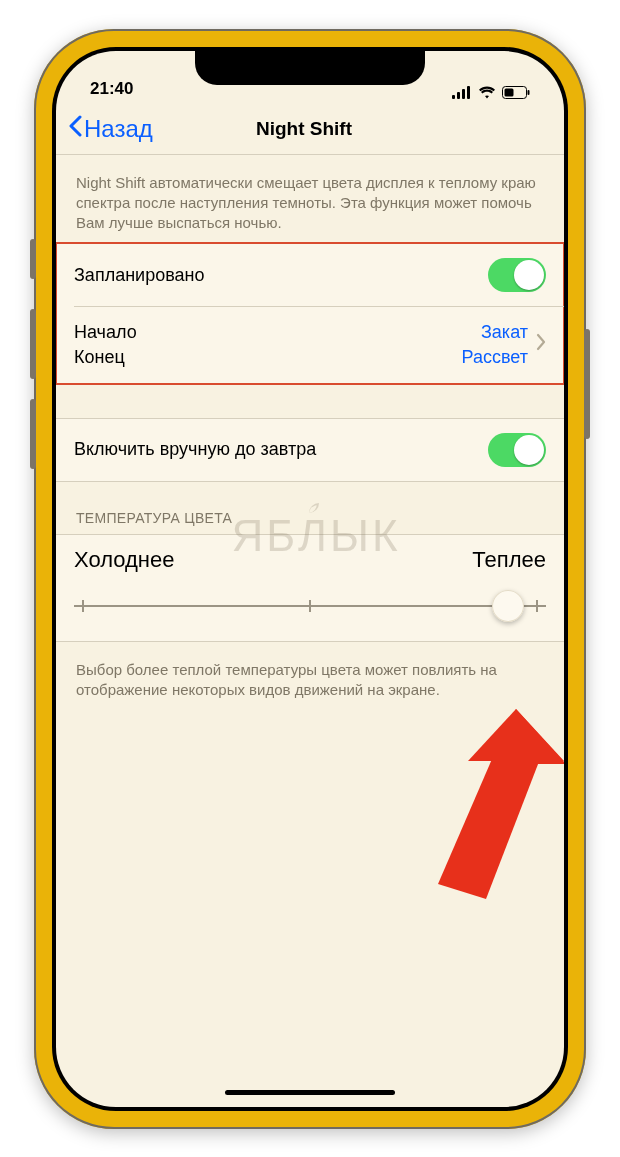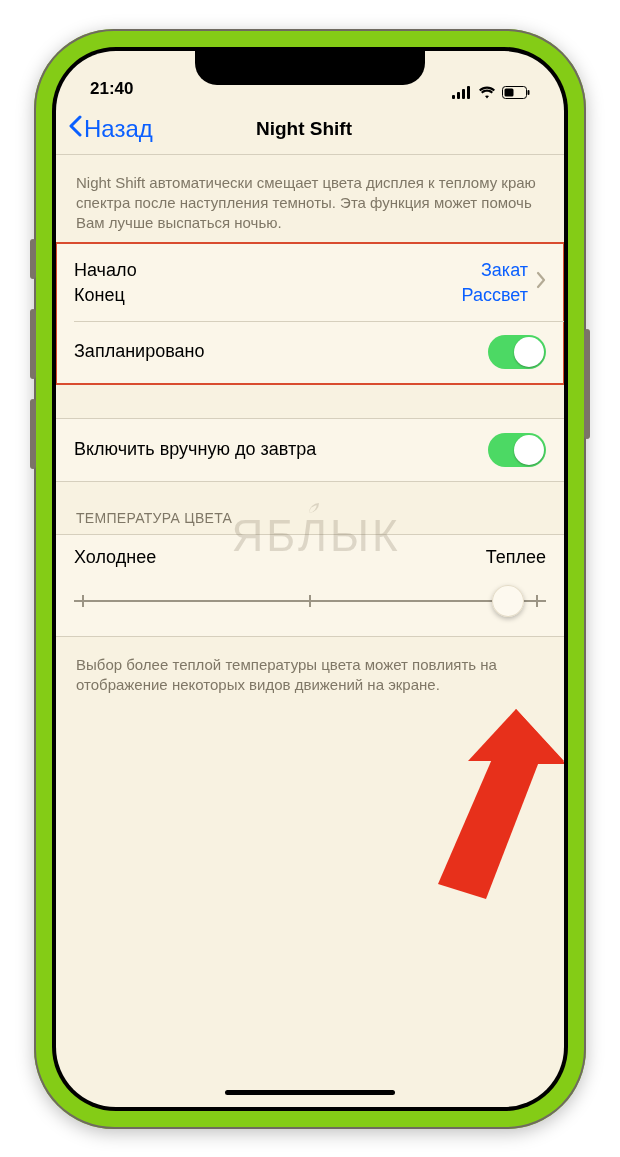--- a/index.html
+++ b/index.html
@@ -9,21 +9,21 @@
     font-family: -apple-system, "Helvetica Neue", Arial, sans-serif;
     display: flex;
     align-items: center;
     justify-content: center;
   }
 
   
   .device {
     width: 552px;
     height: 1100px;
-    background: #84cc16;
+    background: #eab308;
     border-radius: 80px;
     padding: 18px;
     position: relative;
     box-shadow: inset 0 0 0 2px #6f6a60, 0 4px 18px rgba(0,0,0,.25);
   }
   .device-inner {
     width: 100%;
     height: 100%;
     background: #000;
     border-radius: 64px;
@@ -157,21 +157,21 @@
     padding: 28px 20px 8px 20px;
     font-size: 14px;
     letter-spacing: .3px;
     color:#7f7766;
   }
 
   
   .slider-cell { flex-direction:column; align-items:stretch; padding: 12px 18px 20px; }
   .slider-labels {
     display:flex; justify-content:space-between;
-    font-size:18px; margin-bottom:18px;
+    font-size:22px; margin-bottom:18px;
   }
   .slider {
     position:relative;
     height: 30px;
   }
   .track {
     position:absolute; left:0; right:0; top:50%;
     transform:translateY(-50%);
     height:2px; background:#9b9484;
   }
@@ -278,41 +278,41 @@
           <span>Назад</span>
         </div>
         <div class="title">Night Shift</div>
       </div>
 
       <div class="content">
 
         <div class="group-desc">Night Shift автоматически смещает цвета дисплея к теплому краю спектра после наступления темноты. Эта функция может помочь Вам лучше выспаться ночью.</div>
 
         <div class="cell-group highlight-box">
+          <div class="cell">
+            <span class="cell-label">Запланировано</span>
+            <span class="switch"></span>
+          </div>
           <div class="cell two-line">
             <span class="lines">
               <span>Начало</span>
               <span>Конец</span>
             </span>
             <span class="right">
               <span class="lines value-link">
                 <span>Закат</span>
                 <span>Рассвет</span>
               </span>
               <span class="chevron">
                 <svg width="10" height="24" viewBox="0 0 10 18">
                     <path d="M2 2 L8 9 L2 16" fill="none" stroke="#b3aa95" stroke-width="2.2" stroke-linecap="round" stroke-linejoin="round"></path>
                   </svg>
               </span>
             </span>
           </div>
-          <div class="cell">
-            <span class="cell-label">Запланировано</span>
-            <span class="switch"></span>
-          </div>
         </div>
 
         <div style="height:34px"></div>
 
         <div class="cell-group">
           <div class="cell">
             <span class="cell-label">Включить вручную до завтра</span>
             <span class="switch"></span>
           </div>
         </div>

